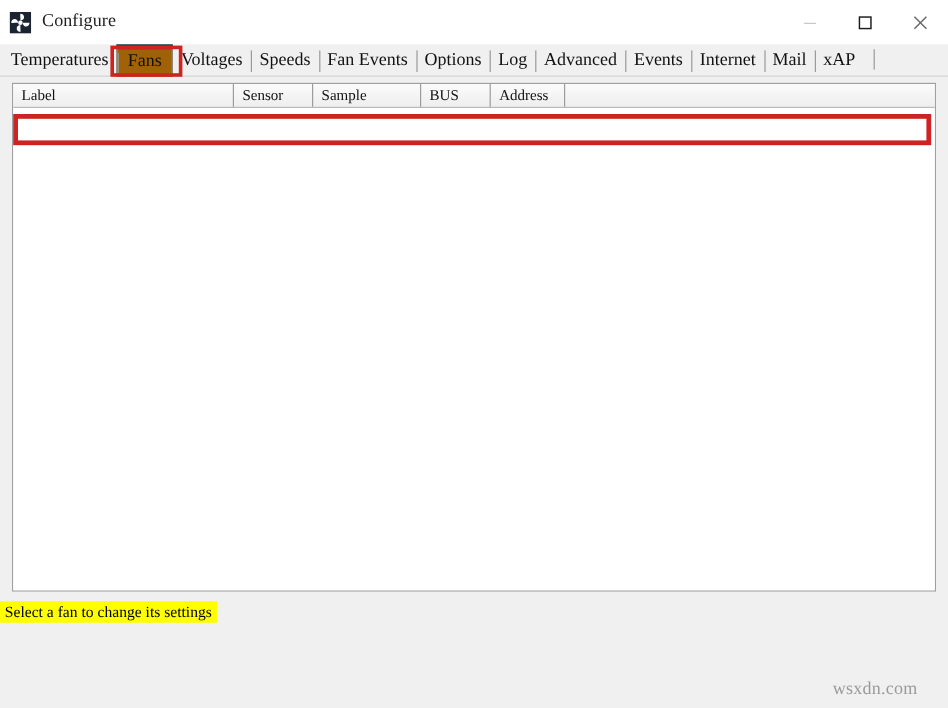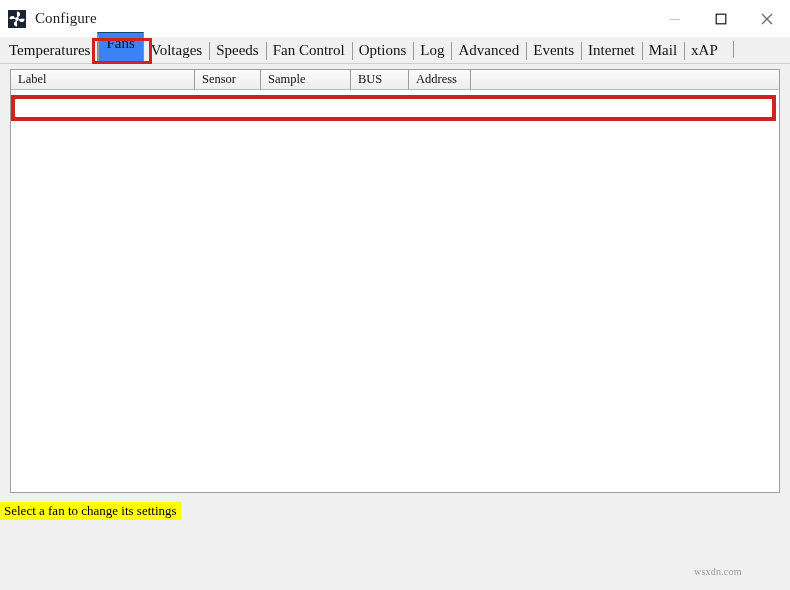--- a/index.html
+++ b/index.html
@@ -86,25 +86,25 @@
   .tab + .tab::before {
     content: "";
     position: absolute;
     left: 0;
     top: 3px;
     bottom: 3px;
     width: 1px;
     background: #9a9a9a;
   }
   .tab.selected {
-    background: #3b82f6;
+    background: #a16207;
     border-left: 1px solid #8a8a8a;
-    border-top: 1px solid #0c4a6e;
+    border-top: 4px solid #0c4a6e;
     border-right: 1px solid #8a8a8a;
-    padding: 1px 8px 12px 8px;
+    padding: 1px 8px 4px 8px;
     margin-bottom: -1px;
     z-index: 2;
   }
   .tab.selected + .tab::before { background: transparent; }
   .tab-endcap {
     width: 1px;
     align-self: stretch;
     margin: 4px 0 5px 8px;
     background: #9a9a9a;
   }
@@ -215,21 +215,21 @@
   }
   #ok-button { left: 566px; box-shadow: inset 0 0 0 1px #ffffff; }
   #cancel-button { left: 687px; box-shadow: inset 0 0 0 1px #ffffff; }
   .btn-label { letter-spacing: 0.4px; }
 
   
   #watermark {
     position: absolute;
     left: 694px;
     top: 566px;
-    font-size: 10px;
+    font-size: 15px;
     color: #9a9a9a;
     letter-spacing: 0.2px;
     z-index: 30;
     pointer-events: none;
   }
 </style>
 </head>
 <body>
 
 <div id="window">
@@ -267,21 +267,21 @@
         </svg>
       </div>
     </div>
   </div>
 
   <div id="tabstrip">
       <div class="tab">Temperatures</div>
       <div class="tab selected">Fans</div>
       <div class="tab">Voltages</div>
       <div class="tab">Speeds</div>
-      <div class="tab">Fan Control</div>
+      <div class="tab">Fan Events</div>
       <div class="tab">Options</div>
       <div class="tab">Log</div>
       <div class="tab">Advanced</div>
       <div class="tab">Events</div>
       <div class="tab">Internet</div>
       <div class="tab">Mail</div>
       <div class="tab">xAP</div>
       <div class="tab-endcap"></div>
     </div>
 

